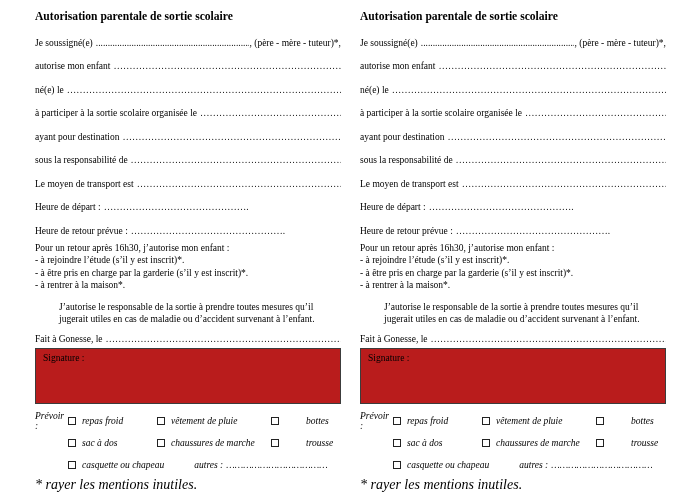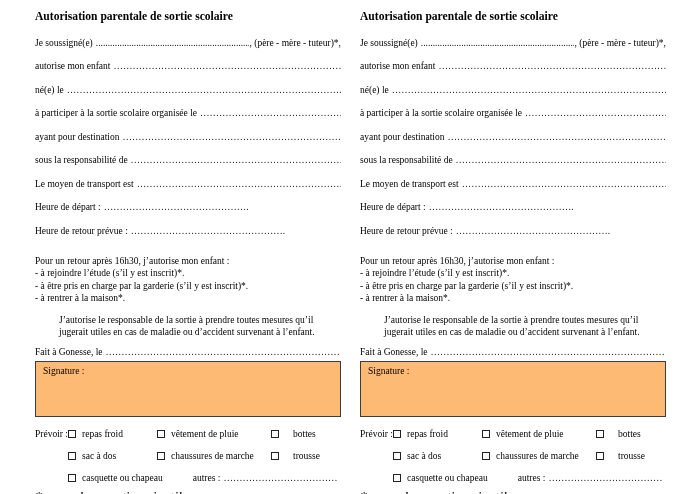--- a/index.html
+++ b/index.html
@@ -41,40 +41,40 @@
     line-height: 12px;
   }
   .line > span { flex: none; margin-top: 36px; }
   .leader {
     overflow: hidden;
     white-space: nowrap;
     margin-left: 3px;
   }
   .leader.grow { flex: 1 1 0; min-width: 0; }
 
-  .opts { margin-top: 18px; line-height: 12.6px; }
+  .opts { margin-top: 5px; line-height: 12.6px; }
   .note { margin-top: 9px; line-height: 12.6px; margin-left: 24px; }
 
   .line.fait { height: 19px; }
 
   .sigbox {
     margin-top: 3px;
     height: 56px;
     border: 1px solid #3c3c3c;
     padding: 4px 0 0 7px;
-    background: #fdba74;
-  }
-
-  .prov { margin-top: 6px; }
+    background: #b91c1c;
+  }
+
+  .prov { margin-top: 6px; font-style: italic; }
   .prow { display: flex; align-items: center; height: 22px; }
   .pcol-label { width: 33px; flex: none; }
   .cell { display: flex; align-items: center; min-width: 0; }
   .cell-a { width: 89px; flex: none; }
   .cell-b { width: 114px; flex: none; }
-  .cell-c { flex: 1 1 0; }
+  .cell-c { flex: 1 1 0; gap: 13px; }
   .cb {
     width: 8px; height: 8px;
     border: 1px solid #222222;
     background: #ffffff;
     flex: none;
     margin-right: 6px;
   }
   .cell-c .cb { margin-right: 14px; }
   .row3-spacer { width: 33px; flex: none; }
   .autres { margin-left: 30px; display: flex; align-items: flex-end; white-space: nowrap; overflow: hidden; }

